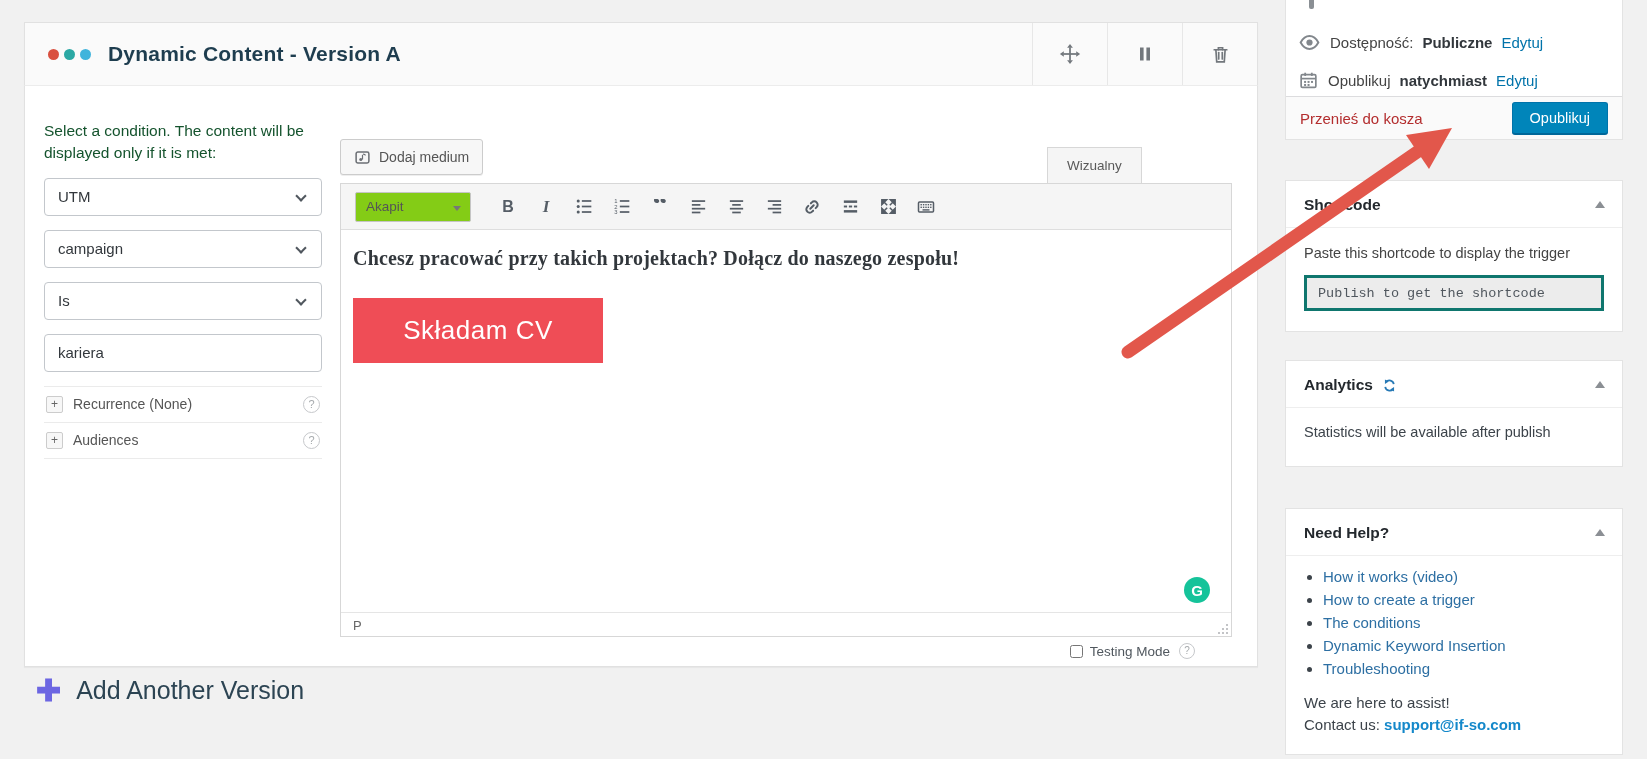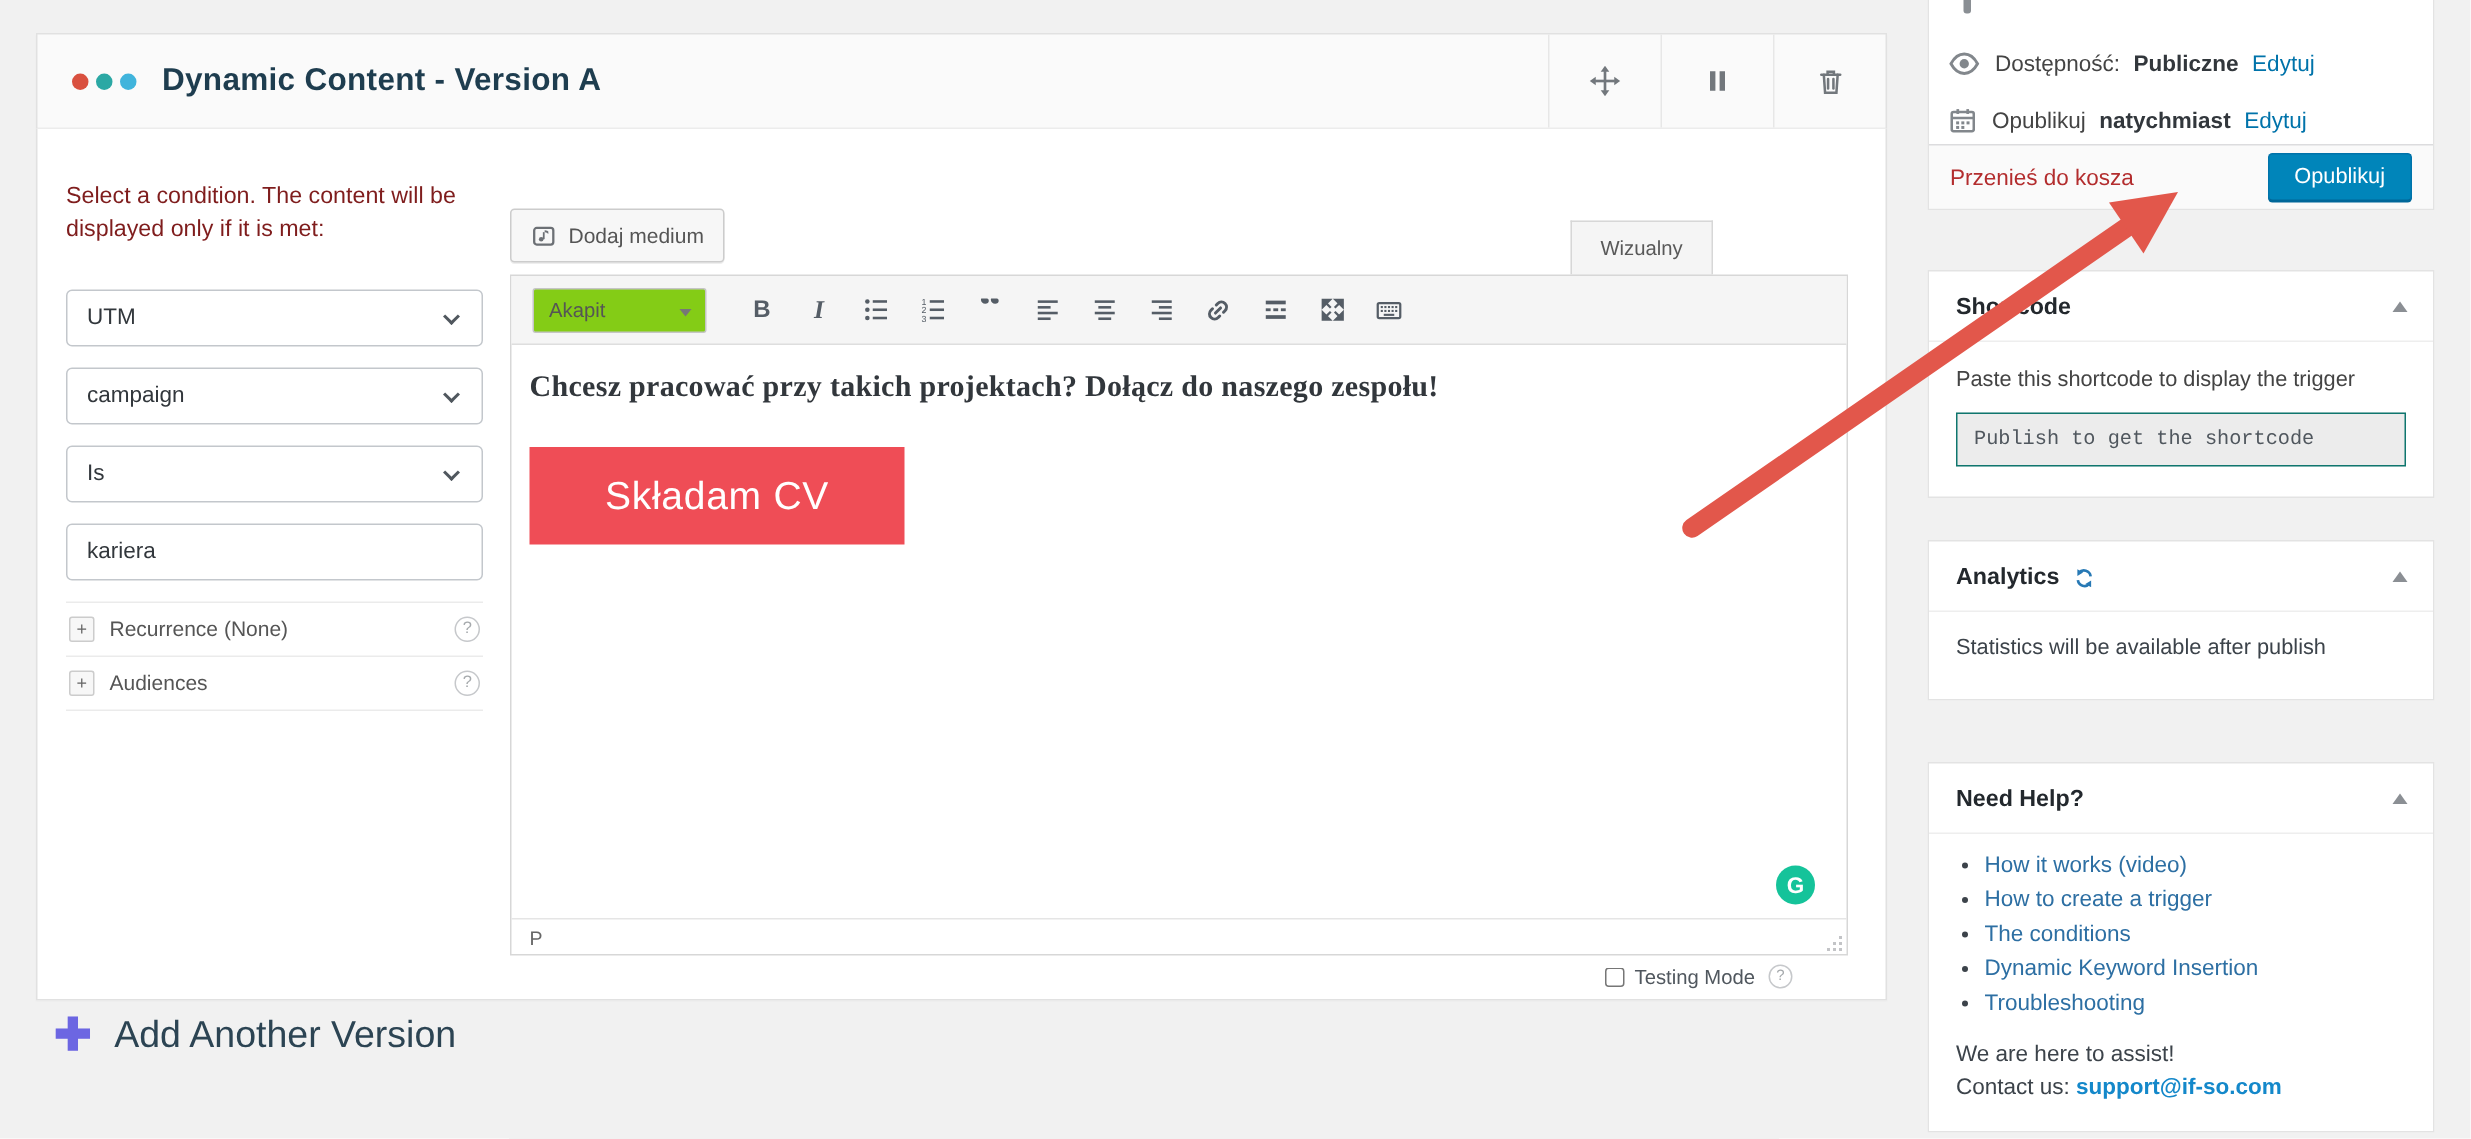--- a/index.html
+++ b/index.html
@@ -22,21 +22,21 @@
     display:flex; align-items:center;
   }
   .dots { display:flex; gap:5px; margin-left:23px; }
   .dot { width:11px; height:11px; border-radius:50%; }
   .dot1 { background:#d9503f; } .dot2 { background:#2ba8a4; } .dot3 { background:#40b4dc; }
   .panel-title { margin-left:17px; font-size:21px; font-weight:bold; color:#1e3d4f; letter-spacing:.2px; }
   .header-actions { margin-left:auto; height:100%; display:flex; }
   .hbtn { width:75px; height:100%; border-left:1px solid #e7e7e7; display:flex; align-items:center; justify-content:center; cursor:pointer; }
   
   .left-col { position:absolute; left:44px; top:120px; width:278px; }
-  .intro { font-size:15.5px; line-height:1.45; color:#7f1d1d; margin-bottom:28px; }
+  .intro { font-size:15.5px; line-height:1.45; color:#14532d; margin-bottom:13px; }
   .cond-select, .cond-input {
     position:relative; height:38px; border:1px solid #c3c7cc; border-radius:4px;
     background:#fff; display:flex; align-items:center; padding:0 34px 0 13px;
     font-size:15px; color:#32373c; margin-bottom:14px; cursor:pointer;
   }
   .cond-input input { border:0; outline:0; font-size:15px; color:#32373c; width:100%; font-family:"Liberation Sans",sans-serif; background:transparent; }
   .chev { position:absolute; right:16px; top:13px; width:8px; height:8px; border-right:2px solid #50575e; border-bottom:2px solid #50575e; transform:rotate(45deg); }
   .toggle-row { display:flex; align-items:center; border-top:1px solid #ebebeb; padding:9px 2px 9px 2px; font-size:14px; color:#555; }
   .toggle-row.last { border-bottom:1px solid #ebebeb; }
   .plus-box { width:17px; height:17px; border:1px solid #ccc; background:#f7f7f7; color:#666; font-size:12px; line-height:15px; text-align:center; margin-right:10px; cursor:pointer; border-radius:2px; }
@@ -80,21 +80,21 @@
   .pub-box { top:-12px; height:152px; }
   .pin-frag { position:absolute; left:1309px; top:0; width:5px; height:9px; background:#8a8f94; border-radius:0 0 2px 2px; }
   .pub-row { position:absolute; left:12px; display:flex; align-items:center; gap:9px; font-size:15px; color:#444;text-align:center; }
   .pub-row b { color:#32373c; }
   .link { color:#0073aa; cursor:pointer; }
   .pub-footer { position:absolute; left:0; right:0; bottom:0; height:43px; background:#fafafa; border-top:1px solid #dcdcde; display:flex; align-items:center; padding:0 14px; }
   .trash-link { color:#b32d2e; font-size:15px; cursor:pointer; }
   .publish-btn { margin-left:auto; height:32px; padding:0 17px; background:#0085ba; border:1px solid #0073aa; border-bottom-color:#006799; box-shadow:0 1px 0 #006799; border-radius:3px; color:#fff; font-size:14.5px; display:flex; align-items:center; cursor:pointer; }
   .sc-box { top:180px; height:152px; }
   .sc-desc { padding:17px 18px 0 18px; font-size:14.5px; color:#444; }
-  .code-box { margin:14px 18px 0 18px; height:36px; background:#ececec; border:1px solid #0f766e; display:flex; align-items:center; padding:0 11px; font-family:"Liberation Mono",monospace; font-size:13.5px; color:#50575e; }
+  .code-box { margin:14px 18px 0 18px; height:36px; background:#ececec; border:3px solid #0f766e; display:flex; align-items:center; padding:0 11px; font-family:"Liberation Mono",monospace; font-size:13.5px; color:#50575e; }
   .an-box { top:360px; height:107px; }
   .an-msg { padding:16px 18px 0 18px; font-size:14.5px; color:#3c434a; }
   .help-box { top:508px; height:247px; }
   .help-list { margin:12px 0 0 0; padding-left:37px; }
   .help-list li { font-size:15px; color:#3c434a; margin-bottom:6px; }
   .help-list a { color:#2d6fa3; text-decoration:none; cursor:pointer; }
   .assist { padding:9px 18px 0 18px; font-size:15px; color:#3c434a; line-height:1.45; }
   .email-link { color:#1488ca; font-weight:bold; text-decoration:none; cursor:pointer; }
   
   .arrow-overlay { position:absolute; left:0; top:0; width:1647px; height:759px; pointer-events:none; z-index:40; }

